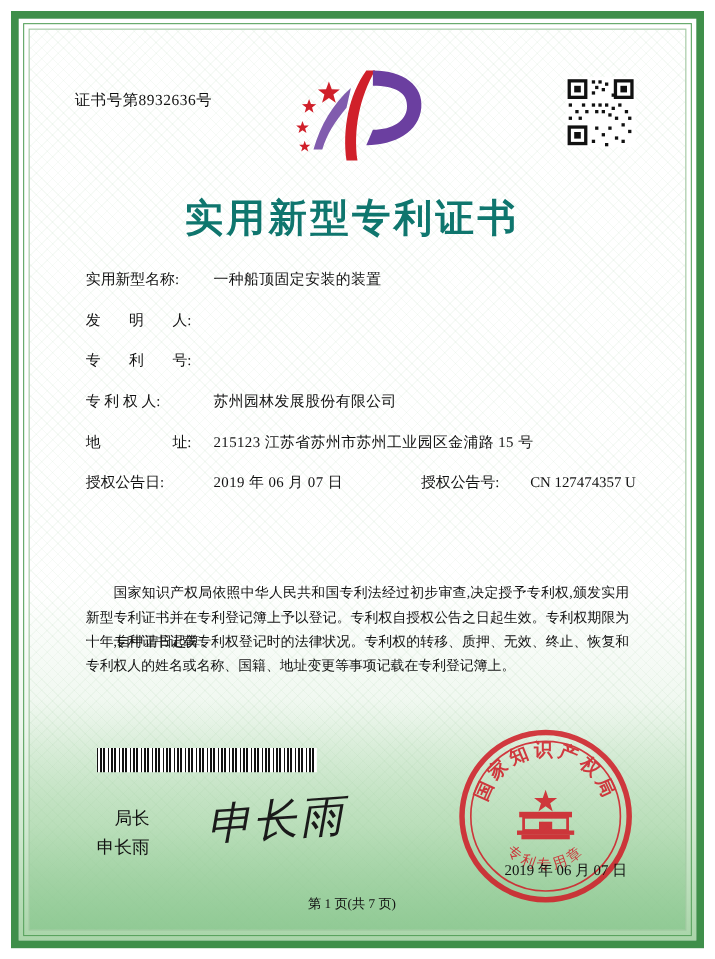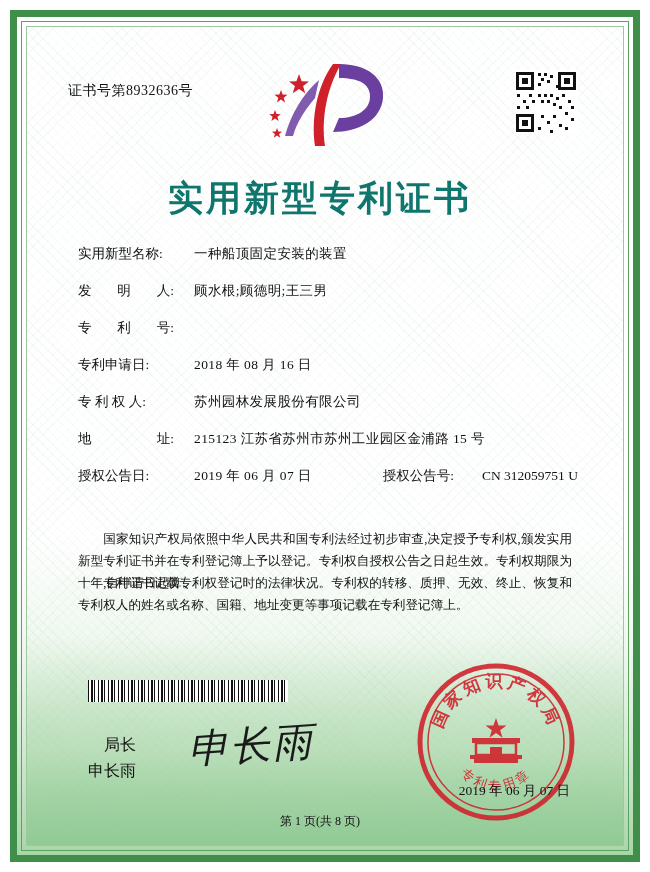--- a/index.html
+++ b/index.html
@@ -276,54 +276,49 @@
       <div class="field-label">实用新型名称:</div>
       <div class="field-value">一种船顶固定安装的装置</div>
     </div>
 
     <div class="field-row">
       <div class="field-label spread">
         <span>发</span>
         <span>明</span>
         <span>人:</span>
       </div>
-      <div class="field-value">顾水根;顾德明;王三男</div>
     </div>
 
     <div class="field-row">
       <div class="field-label spread">
         <span>专</span>
         <span>利</span>
         <span>号:</span>
       </div>
     </div>
 
-    <div class="field-row">
-      <div class="field-label">专利申请日:</div>
-      <div class="field-value">2018 年 08 月 16 日</div>
-    </div>
 
     <div class="field-row">
       <div class="field-label">专 利 权 人:</div>
       <div class="field-value">苏州园林发展股份有限公司</div>
     </div>
 
     <div class="field-row">
       <div class="field-label spread">
         <span>地</span>
         <span>址:</span>
       </div>
       <div class="field-value">215123 江苏省苏州市苏州工业园区金浦路 15 号</div>
     </div>
 
     <div class="field-row">
       <div class="field-label">授权公告日:</div>
       <div class="field-value">2019 年 06 月 07 日</div>
       <div class="sub-label">授权公告号:</div>
-      <div class="sub-value">CN 312059751 U</div>
+      <div class="sub-value">CN 127474357 U</div>
     </div>
 
   </div>
 
   <div class="para" id="para2">专利证书记载专利权登记时的法律状况。专利权的转移、质押、无效、终止、恢复和专利权人的姓名或名称、国籍、地址变更等事项记载在专利登记簿上。</div>
   <div class="para" id="para1">国家知识产权局依照中华人民共和国专利法经过初步审查,决定授予专利权,颁发实用新型专利证书并在专利登记簿上予以登记。专利权自授权公告之日起生效。专利权期限为十年,自申请日起算。</div>
 
   <div class="barcode"></div>
 
   <div class="sig-block">
@@ -353,15 +348,15 @@
           <rect x="-6" y="3" width="12" height="8" fill="#d0202a"></rect>
           <rect x="-26" y="11" width="52" height="4" fill="#d0202a"></rect>
           <rect x="-22" y="15" width="44" height="4" fill="#d0202a"></rect>
         </g>
       </g>
     </svg>
   </div>
 
   <div class="seal-date">2019 年 06 月 07 日</div>
 
-  <div class="footer">第 1 页(共 8 页)</div>
+  <div class="footer">第 1 页(共 7 页)</div>
 
 </div>
 
 </body></html>

